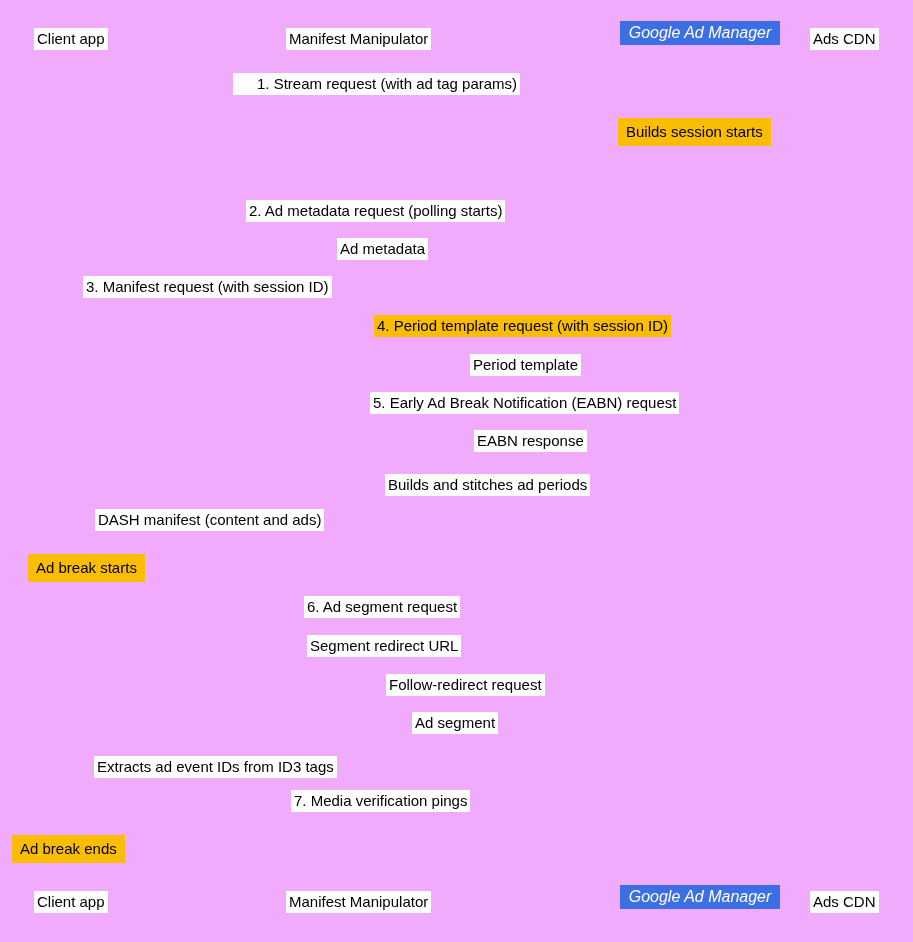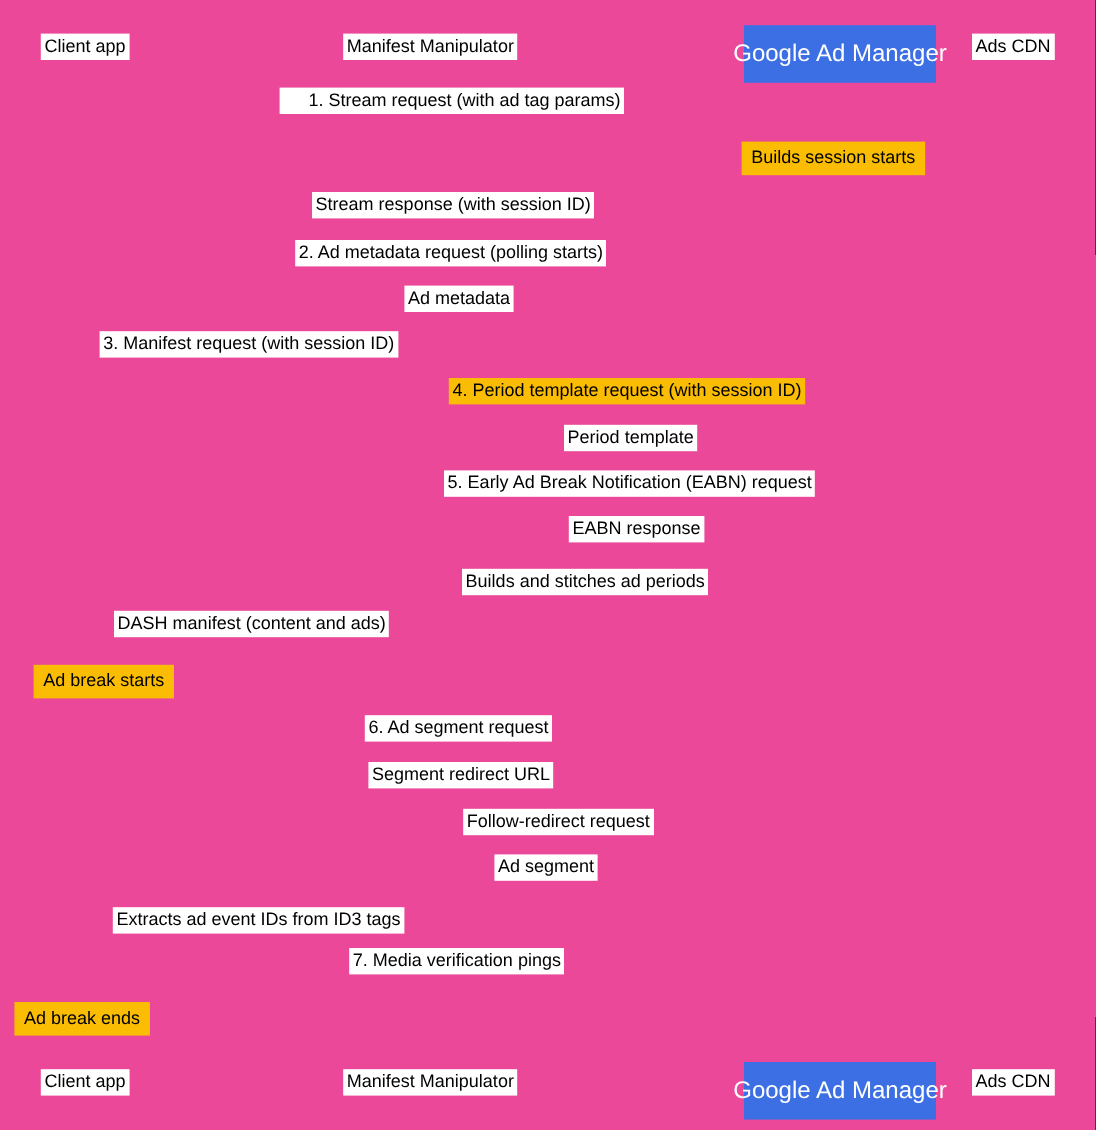--- a/index.html
+++ b/index.html
@@ -4,21 +4,21 @@
 <style>
   html, body {
     margin: 0;
     padding: 0;
     background: #000000;
   }
   .stage {
     position: relative;
     width: 913px;
     height: 942px;
-    background: #ec4899;
+    background: #f0abfc;
     overflow: hidden;
     font-family: "Liberation Sans", "DejaVu Sans", sans-serif;
   }
   .lbl {
     position: absolute;
     display: inline-block;
     font-size: 15px;
     line-height: 18px;
     padding: 2px 3px;
     white-space: nowrap;
@@ -34,45 +34,45 @@
     font-size: 15px;
     line-height: 20px;
     padding: 4px 8px;
     white-space: nowrap;
     background: #fbbc04;
     color: #000000;
   }
   .actor-blue {
     position: absolute;
     width: 160px;
-    height: 48px;
+    height: 24px;
     background: #3b6fe3;
     color: #ffffff;
-    font-size: 20px;
+    font-size: 16px;
     display: flex;
     align-items: center;
     justify-content: center;
     white-space: nowrap;
+    font-style: italic;
   }
 </style>
 </head>
 <body>
 
 <div class="stage">
 
   <span class="lbl" style="left:34px; top:28px;">Client app</span>
   <span class="lbl" style="left:286px; top:28px;">Manifest Manipulator</span>
   <div class="actor-blue" style="left:620px; top:21px;">Google Ad Manager</div>
   <span class="lbl" style="left:810px; top:28px;">Ads CDN</span>
 
   <span class="lbl" style="left:233px; top:73px;padding-left:24px;">1. Stream request (with ad tag params)</span>
 
   <span class="note" style="left:618px; top:118px;">Builds session starts</span>
 
-  <span class="lbl" style="left:260px; top:160px;">Stream response (with session ID)</span>
 
   <span class="lbl" style="left:246px; top:200px;">2. Ad metadata request (polling starts)</span>
 
   <span class="lbl" style="left:337px; top:238px;">Ad metadata</span>
 
   <span class="lbl" style="left:83px; top:276px;">3. Manifest request (with session ID)</span>
 
   <span class="lbl yellow" style="left:374px; top:315px;">4. Period template request (with session ID)</span>
 
   <span class="lbl" style="left:470px; top:354px;">Period template</span>

